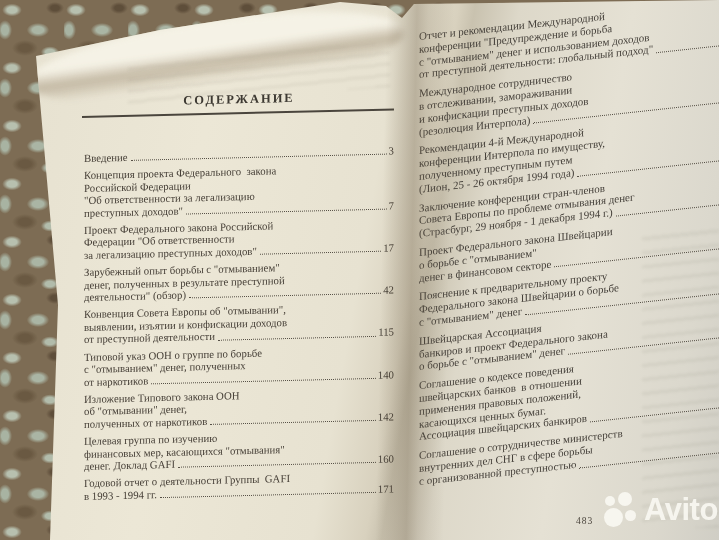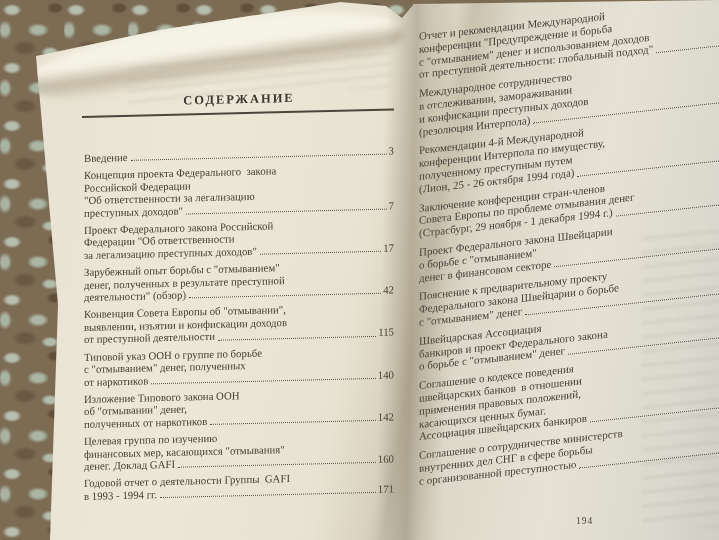--- a/index.html
+++ b/index.html
@@ -324,17 +324,26 @@
               <span class="t">внутренних дел СНГ в сфере борьбы</span>
             </div>
             <div class="toc-line">
               <span class="t">с организованной преступностью</span>
               <span class="dots"></span>
             </div>
           </div>
         </div>
     </div>
 
-    <div class="page-number">194</div>
+    <div class="page-number">483</div>
     <div class="gutter-shade"></div>
   </div>
 
+  <div class="watermark">
+    <div class="logo">
+      <i class="c-tl"></i>
+        <i class="c-tr"></i>
+        <i class="c-bl"></i>
+        <i class="c-br"></i>
+    </div>
+    <div class="wordmark">Avito</div>
+  </div>
 </div>
 
 </body></html>

